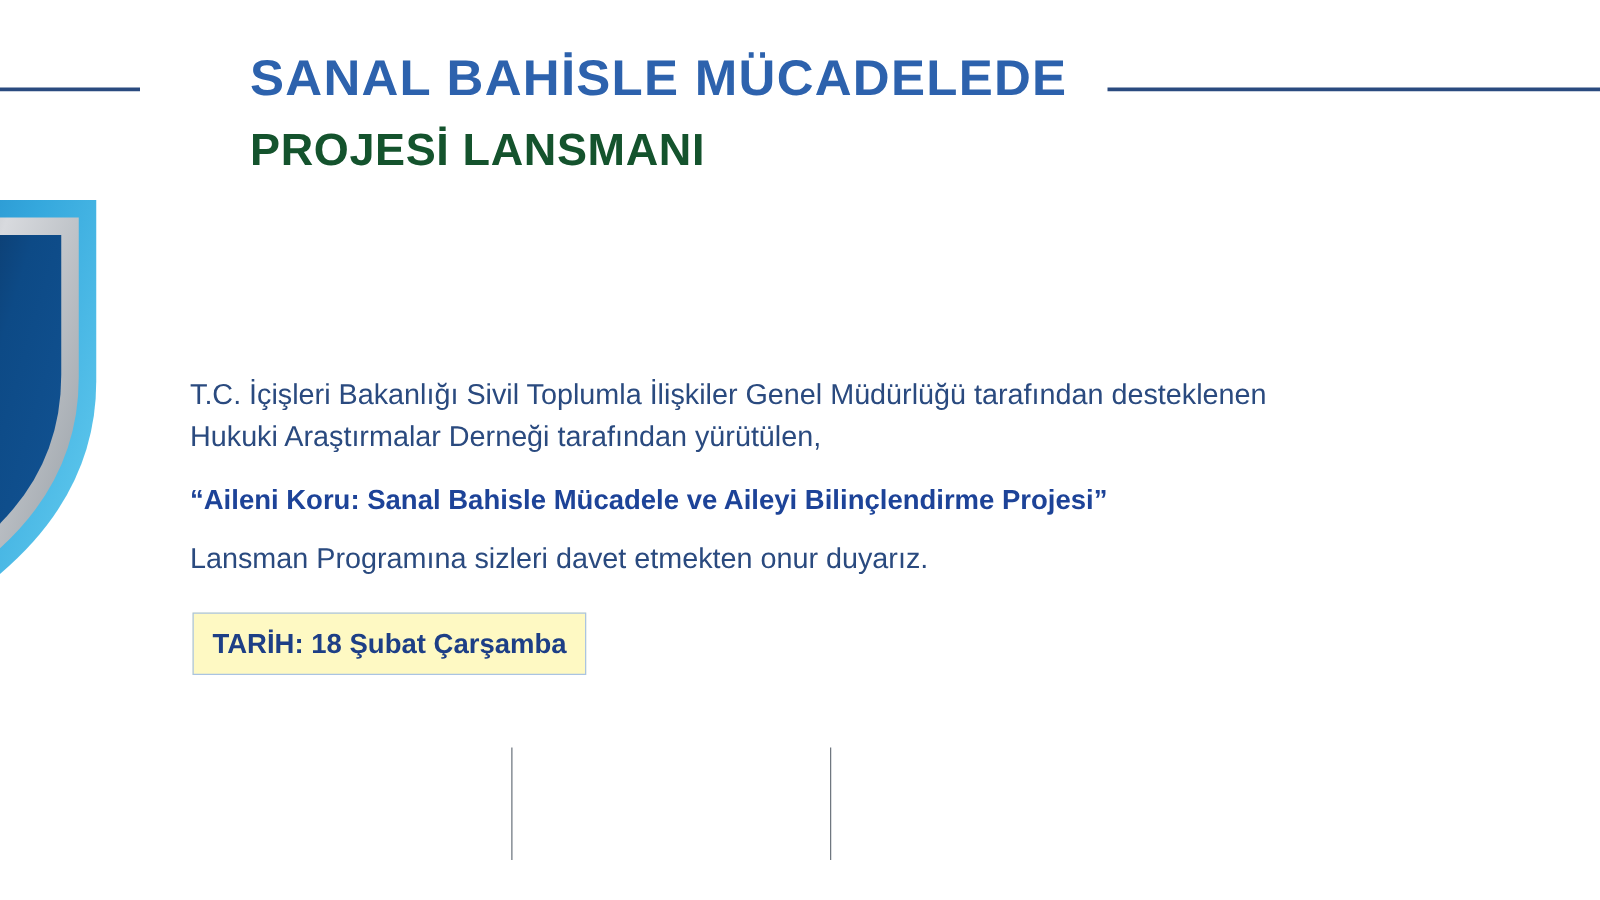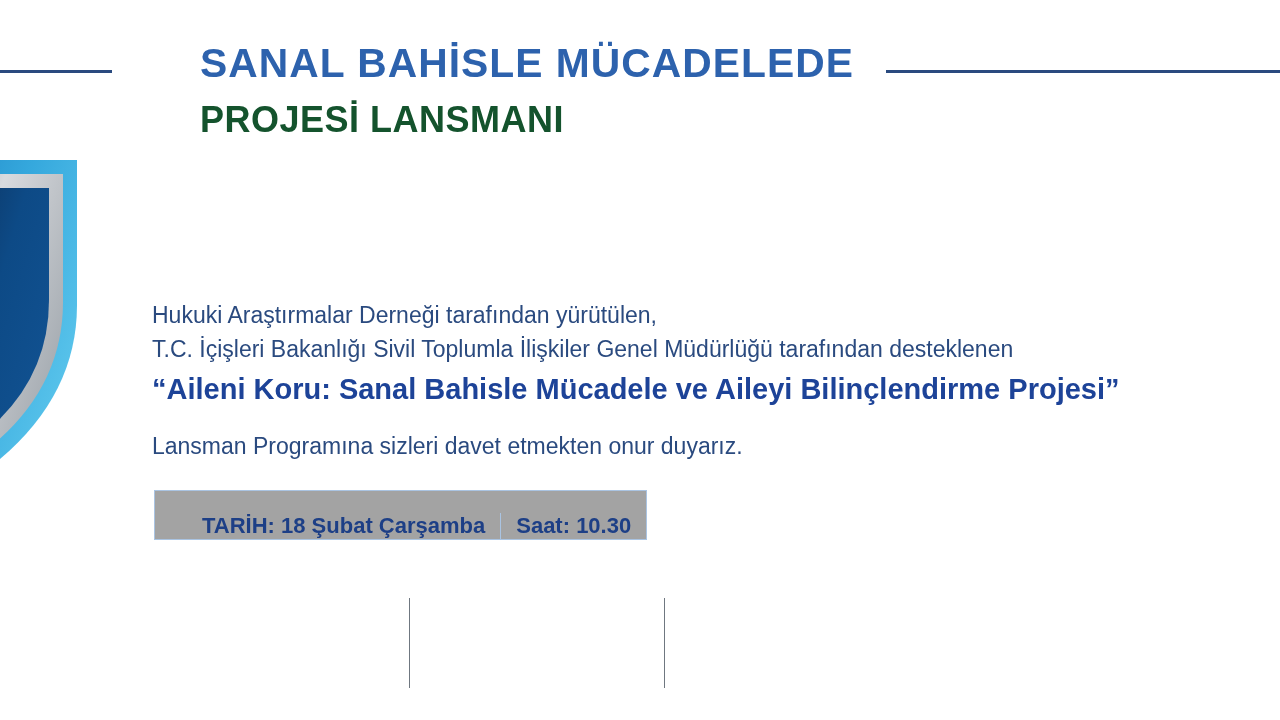--- a/index.html
+++ b/index.html
@@ -91,47 +91,46 @@
     z-index: 3;
     color: #2a4a7f;
   }
   .bc-line {
     font-size: 23px;
     line-height: 34px;
     white-space: nowrap;
     color: #2a4a7f;
   }
   .bc-quote {
-    font-size: 29px;
+    font-size: 22px;
     line-height: 34px;
     font-weight: 700;
     white-space: nowrap;
     color: #1d4398;
-    margin-top: 6px;
+    margin-top: 17px;
   }
   .bc-last {
     font-size: 23px;
     line-height: 34px;
     white-space: nowrap;
     color: #2a4a7f;
-    margin-top: 23px;
+    margin-top: 12px;
   }
 
   
   .details-box {
     position: absolute;
     left: 154px;
     top: 490px;
     height: 48px;
     display: flex;
-    align-items: flex-end;
+    align-items: center;
     border: 1px solid #aac4e2;
-    background: #a3a3a3;
-    z-index: 3;
-    padding-left: 32px;
+    background: #fef9c3;
+    z-index: 3;
   }
   .detail-cell {
     display: flex;
     align-items: center;
     padding: 0 15px;
     font-size: 22px;
     font-weight: 700;
     color: #1d3f86;
     white-space: nowrap;
   }
@@ -184,29 +183,28 @@
 
 <div class="rule-top-left"></div>
 <div class="rule-top-right"></div>
 
 <div class="headlines">
   <div class="hl-1">SANAL BAHİSLE MÜCADELEDE</div>
   <div class="hl-3">PROJESİ LANSMANI</div>
 </div>
 
 <div class="body-copy">
+  <div class="bc-line">T.C. İçişleri Bakanlığı Sivil Toplumla İlişkiler Genel Müdürlüğü tarafından desteklenen</div>
   <div class="bc-line">Hukuki Araştırmalar Derneği tarafından yürütülen,</div>
-  <div class="bc-line">T.C. İçişleri Bakanlığı Sivil Toplumla İlişkiler Genel Müdürlüğü tarafından desteklenen</div>
   <div class="bc-quote">“Aileni Koru: Sanal Bahisle Mücadele ve Aileyi Bilinçlendirme Projesi”</div>
   <div class="bc-last">Lansman Programına sizleri davet etmekten onur duyarız.</div>
 </div>
 
 <div class="details-box">
   <div class="detail-cell">TARİH: 18 Şubat Çarşamba</div>
-  <div class="detail-cell">Saat: 10.30</div>
 </div>
 
 <div class="footer">
 
   <div class="vdiv" style="left:409px;"></div>
   <div class="vdiv" style="left:664px;"></div>
 
 </div>
 
 </body></html>

